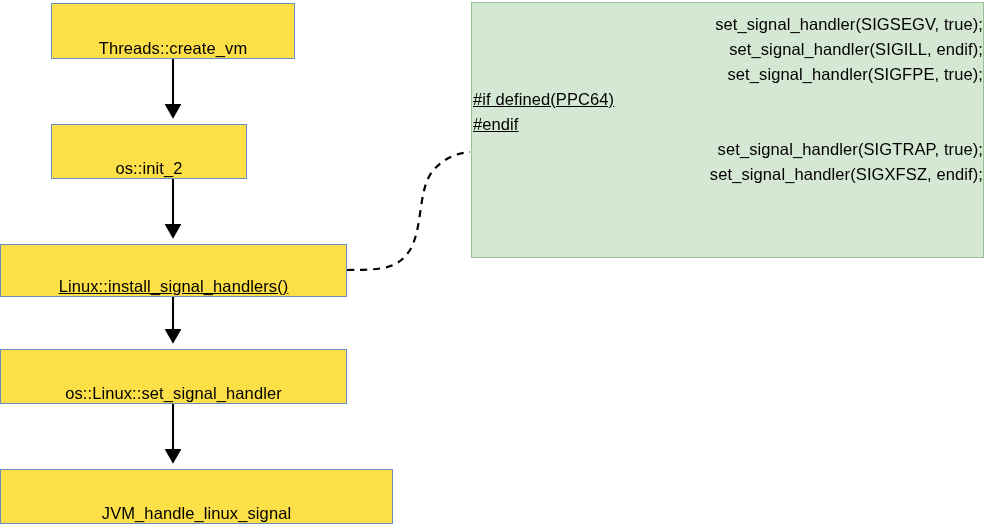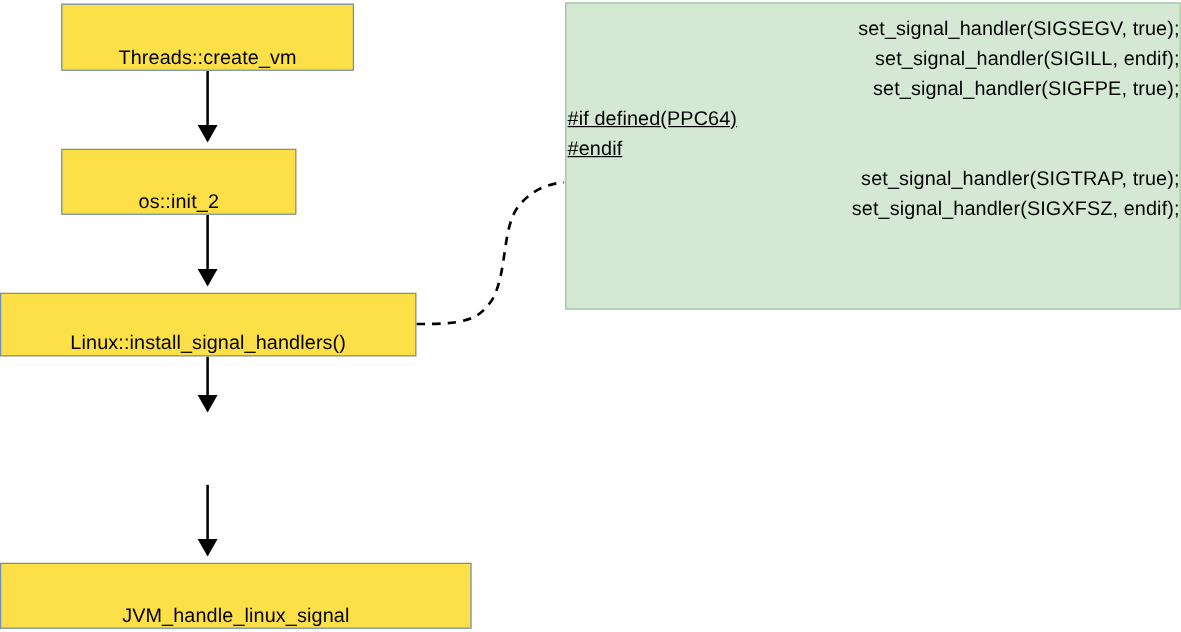--- a/index.html
+++ b/index.html
@@ -29,21 +29,21 @@
     font-size: 16.5px;
     display: flex;
     align-items: flex-end;
     justify-content: center;
     text-align: center;
     letter-spacing: 0.1px;
     white-space: nowrap;
   }
   #node-create-vm  { left: 51px;  top: 3px;   width: 244px; height: 56px; }
   #node-init2      { left: 51px;  top: 124px; width: 196px; height: 55px; }
-  #node-install    { left: 0px;   top: 244px; width: 347px; height: 53px; }
+  #node-install    { left: 0px;   top: 244px; width: 347px; height: 53px; text-decoration: underline; }
   #node-set-handler{ left: 0px;   top: 349px; width: 347px; height: 55px; }
   #node-jvm-handle { left: 0px;   top: 469px; width: 393px; height: 55px; }
 
   #code-block {
     position: absolute;
     left: 471px;
     top: 2px;
     width: 513px;
     height: 256px;
     box-sizing: border-box;
@@ -113,20 +113,23 @@
   </div>
 
   <div class="node" id="node-init2">
     <span>os::init_2</span>
   </div>
 
   <div class="node" id="node-install">
     <span>Linux::install_signal_handlers()</span>
   </div>
 
+  <div class="node" id="node-set-handler">
+    <span>os::Linux::set_signal_handler</span>
+  </div>
 
   <div class="node" id="node-jvm-handle">
     <span>JVM_handle_linux_signal</span>
   </div>
 
   <div id="code-block">
     <div id="code-lines">
         <div class="code-line indent">set_signal_handler(SIGSEGV, true);</div>
         <div class="code-line indent">set_signal_handler(SIGILL, endif);</div>
         <div class="code-line indent">set_signal_handler(SIGFPE, true);</div>

